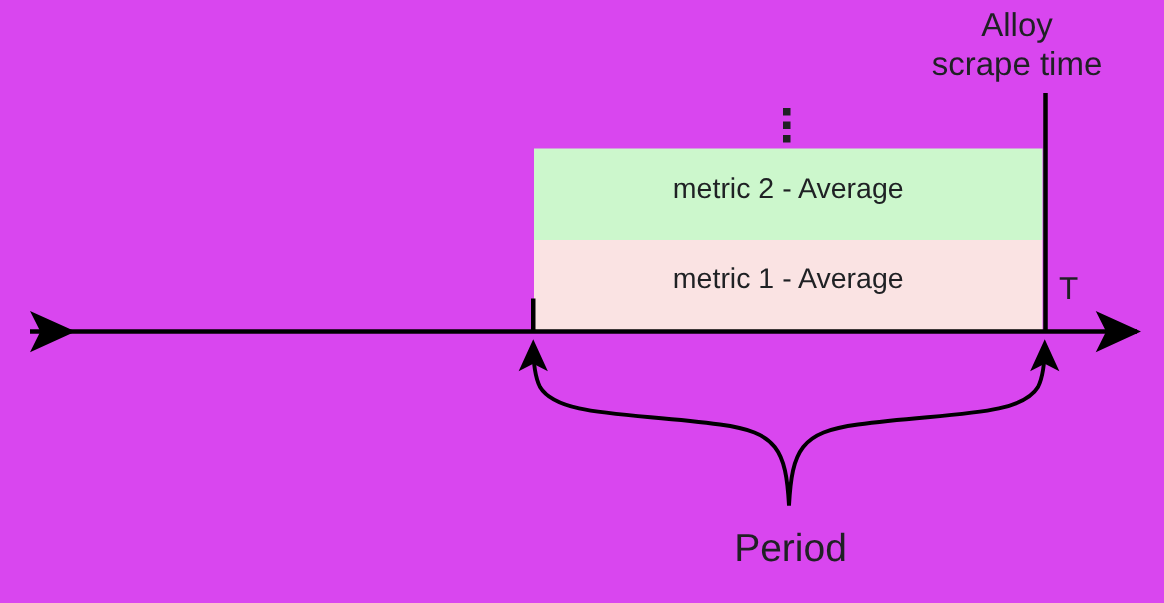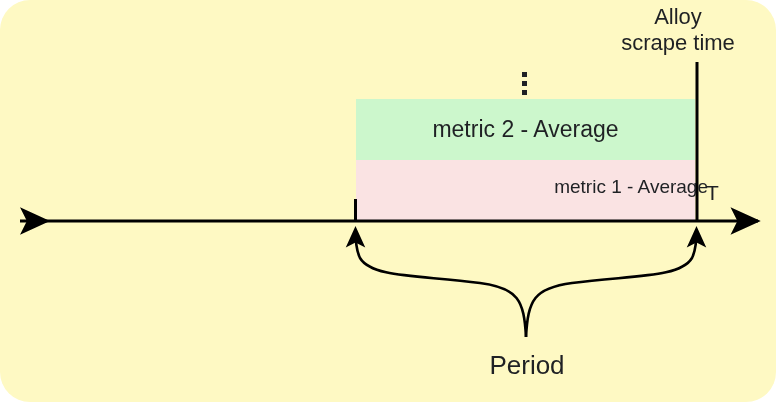--- a/index.html
+++ b/index.html
@@ -8,23 +8,22 @@
     background: #ffffff;
   }
   body {
     font-family: "Liberation Sans", sans-serif;
     -webkit-font-smoothing: antialiased;
   }
   #canvas {
     position: relative;
     width: 776px;
     height: 402px;
-    background: #fef9c3;
+    background: #d946ef;
     overflow: hidden;
-    border-radius: 30px;
   }
   #diagram-svg {
     position: absolute;
     left: 0;
     top: 0;
     width: 776px;
     height: 402px;
   }
   .lbl {
     position: absolute;
@@ -38,29 +37,28 @@
     top: 4px;
     width: 196px;
     text-align: center;
     font-size: 22px;
   }
   #metric2-label {
     left: 356px;
     top: 116px;
     width: 339px;
     text-align: center;
-    font-size: 23px;
+    font-size: 19px;
   }
   #metric1-label {
     left: 356px;
     top: 176px;
     width: 339px;
-    text-align: right;
+    text-align: center;
     font-size: 19px;
-    margin-left: 13px;
   }
   #axis-label-t {
     left: 706px;
     top: 181px;
     font-size: 21px;
   }
   #period-label {
     left: 437px;
     top: 350px;
     width: 180px;

